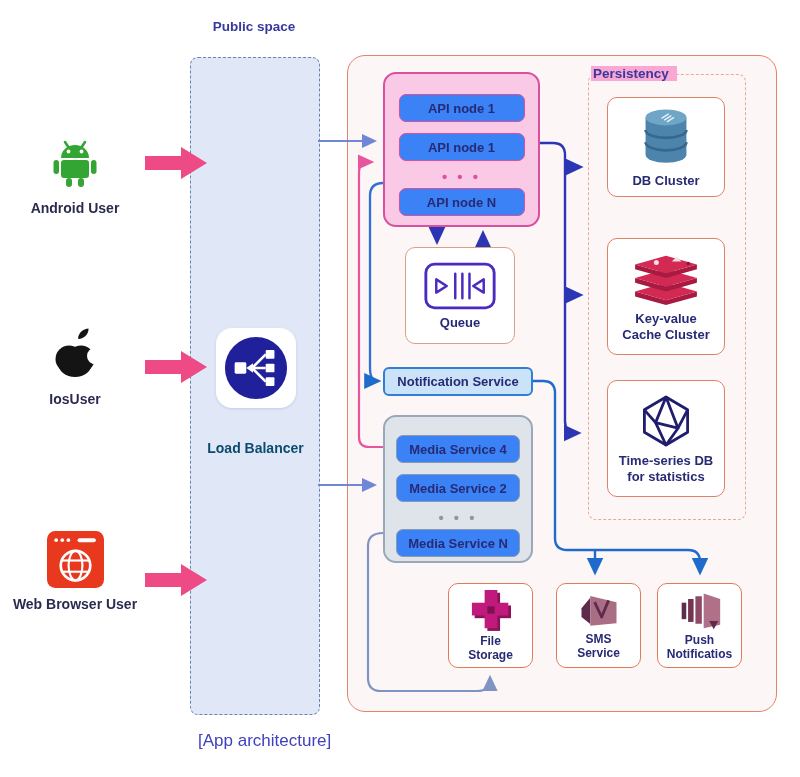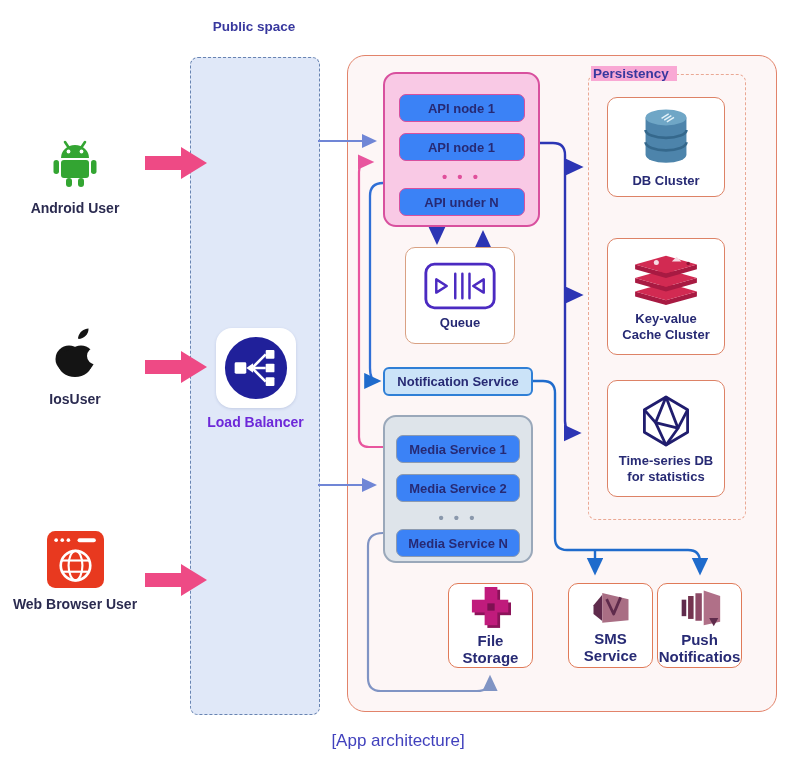--- a/index.html
+++ b/index.html
@@ -24,21 +24,21 @@
   .zone-title{
     font-size:13.5px;font-weight:bold;color:#38389e;text-align:center;z-index:4;
   }
   #public-title{left:190px;top:19px;width:128px;}
   #private-title{left:347px;top:19px;width:428px;}
   #persistency-label{
     position:absolute;top:-9px;left:2px;background:#f9a8d4;padding:0 8px 0 2px;
     font-size:13.5px;font-weight:bold;color:#38389e;
   }
   #diagram-title{
-    left:198px;top:731px;width:400px;text-align:center;
+    left:198px;top:731px;width:400px;text-align:left;
     font-size:17px;color:#4141bd;z-index:4;
   }
   
   #wires{left:0;top:0;z-index:3;pointer-events:none;}
   
   .node-stack{display:flex;flex-direction:column;align-items:center;z-index:5;}
   #api-box{
     left:383px;top:72px;width:157px;height:155px;
     background:#f9c9e5;border:2px solid #d8509e;border-radius:13px;padding-top:20px;box-sizing:border-box;
   }
@@ -62,42 +62,42 @@
     display:flex;flex-direction:column;align-items:center;justify-content:center;
     z-index:5;box-sizing:border-box;text-align:center;
   }
   .card-label{font-size:13px;font-weight:bold;color:#272a74;white-space:pre-line;line-height:1.2;margin-top:4px;}
   #queue-card{left:405px;top:247px;width:110px;height:97px;border-color:#d9a183;}
   #db-card{left:607px;top:97px;width:118px;height:100px;}
   #kv-card{left:607px;top:238px;width:118px;height:117px;}
   #ts-card{left:607px;top:380px;width:118px;height:117px;}
   .svc-card{width:85px;height:85px;top:583px;border-color:#e07a58;}
   #file-card{left:448px;}
-  #sms-card{left:568px;}
+  #sms-card{left:556px;}
   #push-card{left:657px;}
-  .svc-label{font-size:15px;font-weight:bold;color:#272a74;white-space:pre-line;line-height:1.15;margin-top:3px;}
+  .svc-label{font-size:12px;font-weight:bold;color:#272a74;white-space:pre-line;line-height:1.15;margin-top:3px;}
   #notification-service{
     left:383px;top:367px;width:150px;height:29px;
     background:#cbe3f8;border:2px solid #2f7fd6;border-radius:6px;
     display:flex;align-items:center;justify-content:center;
     font-size:13px;font-weight:bold;color:#272a74;z-index:5;box-sizing:border-box;
   }
   
   .actor{display:flex;flex-direction:column;align-items:center;z-index:5;justify-content:center;}
   .actor-label{font-size:14px;font-weight:bold;color:#2b2b50;margin-top:8px;text-align:center;}
   #android-user{left:0px;top:136px;width:150px;}
   #ios-user{left:0px;top:325px;width:150px;}
   #web-user{left:0px;top:531px;width:150px;}
   #load-balancer{left:193px;top:328px;width:125px;z-index:5;}
   #lb-tile{
     width:80px;height:80px;background:#ffffff;border-radius:16px;
     display:flex;align-items:center;justify-content:center;
     box-shadow:0 1px 3px rgba(60,80,140,0.18);
   }
-  #load-balancer .actor-label{color:#6d28d9;margin-top:6px;}
+  #load-balancer .actor-label{color:#0c4a6e;margin-top:32px;}
 </style>
 </head>
 <body>
 
 <div id="canvas">
 
   <div class="abs" id="public-space"></div>
   <div class="abs" id="private-space"></div>
 
   <div class="abs zone-title" id="public-title">Public space</div>
@@ -215,39 +215,39 @@
         <rect x="44" y="43.5" width="9" height="9" rx="1" fill="#ffffff"></rect>
       </svg>
     </div>
     <div class="actor-label">Load Balancer</div>
   </div>
 
   <div class="abs node-stack" id="api-box">
     <div class="mini-node">API node 1</div>
     <div class="mini-node">API node 1</div>
     <div class="dots dots-pink">• • •</div>
-    <div class="mini-node">API under N</div>
+    <div class="mini-node">API node N</div>
   </div>
 
   <div class="abs card" id="queue-card">
     <svg width="74" height="50" viewBox="0 0 78 52">
       <rect x="3" y="3" width="72" height="46" rx="9" fill="#ffffff" stroke="#4b2ac1" stroke-width="3"></rect>
       <polygon points="14,19 14,33 25,26" fill="none" stroke="#4b2ac1" stroke-width="2.6" stroke-linejoin="round"></polygon>
       <path d="M34 13 V39 M41.5 13 V39 M49 13 V39" stroke="#4b2ac1" stroke-width="2.6" stroke-linecap="round"></path>
       <polygon points="64,19 64,33 53,26" fill="none" stroke="#4b2ac1" stroke-width="2.6" stroke-linejoin="round"></polygon>
     </svg>
     <div class="card-label">Queue</div>
   </div>
 
   <div class="abs" id="notification-service">
     <span>Notification Service</span>
   </div>
 
   <div class="abs node-stack" id="media-box">
-    <div class="mini-node">Media Service 1</div>
+    <div class="mini-node">Media Service 4</div>
     <div class="mini-node">Media Service 2</div>
     <div class="dots dots-slate">• • •</div>
     <div class="mini-node">Media Service N</div>
   </div>
 
   <div class="abs card" id="db-card">
     <svg width="54" height="64" viewBox="0 0 60 72">
       <path d="M7 14 v42 a23 9 0 0 0 46 0 V14" fill="#4d84ab"></path>
       <path d="M7 28 a23 9 0 0 0 46 0" fill="none" stroke="#35688c" stroke-width="3"></path>
       <path d="M7 42 a23 9 0 0 0 46 0" fill="none" stroke="#35688c" stroke-width="3"></path>

